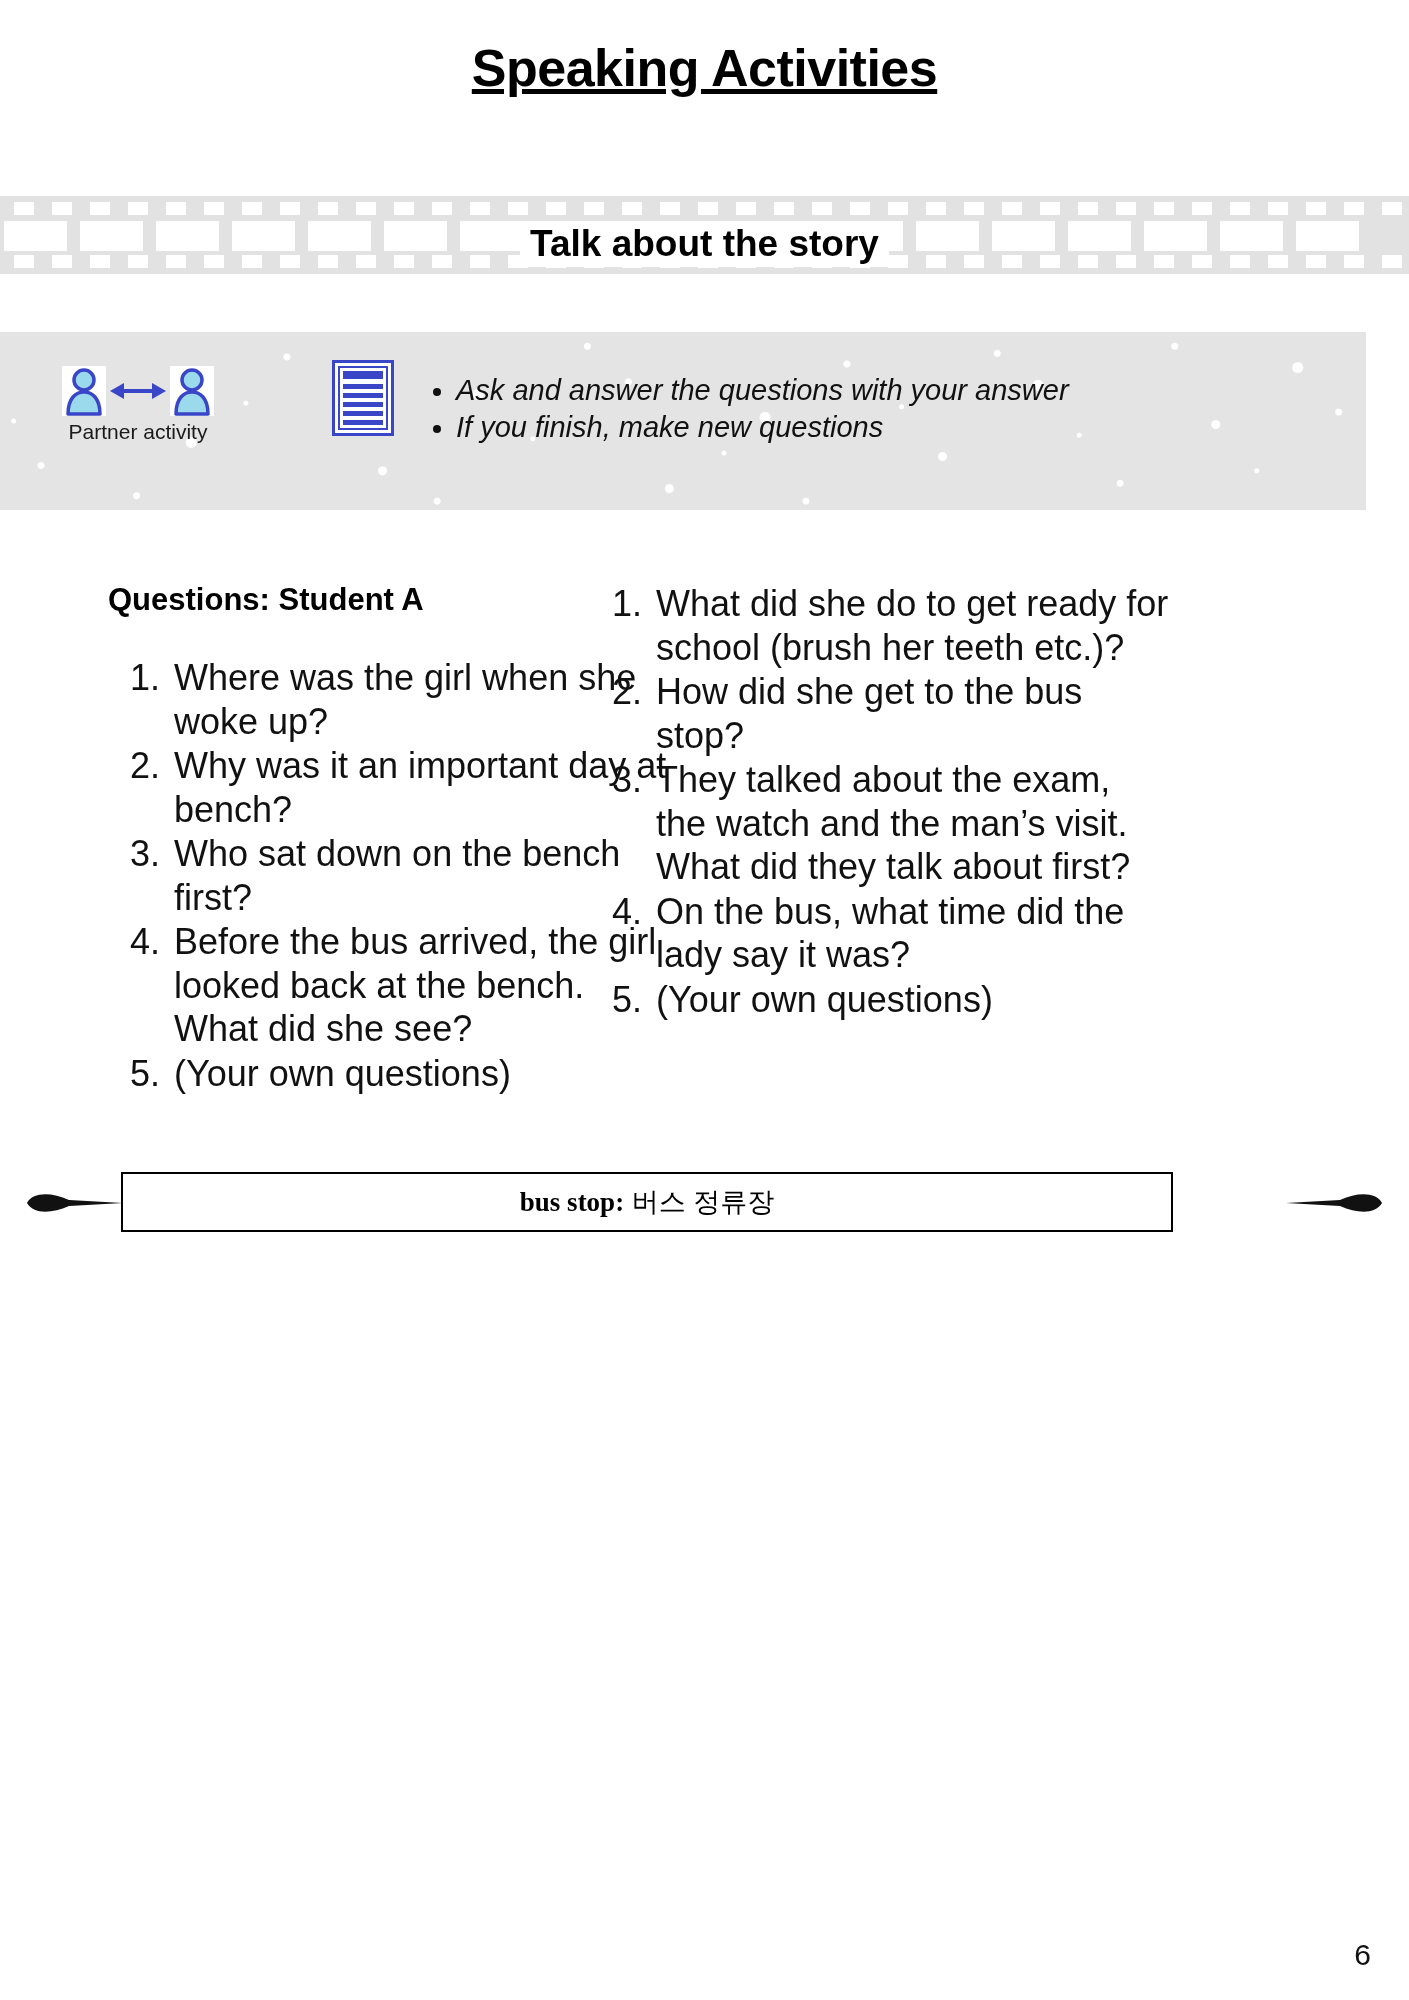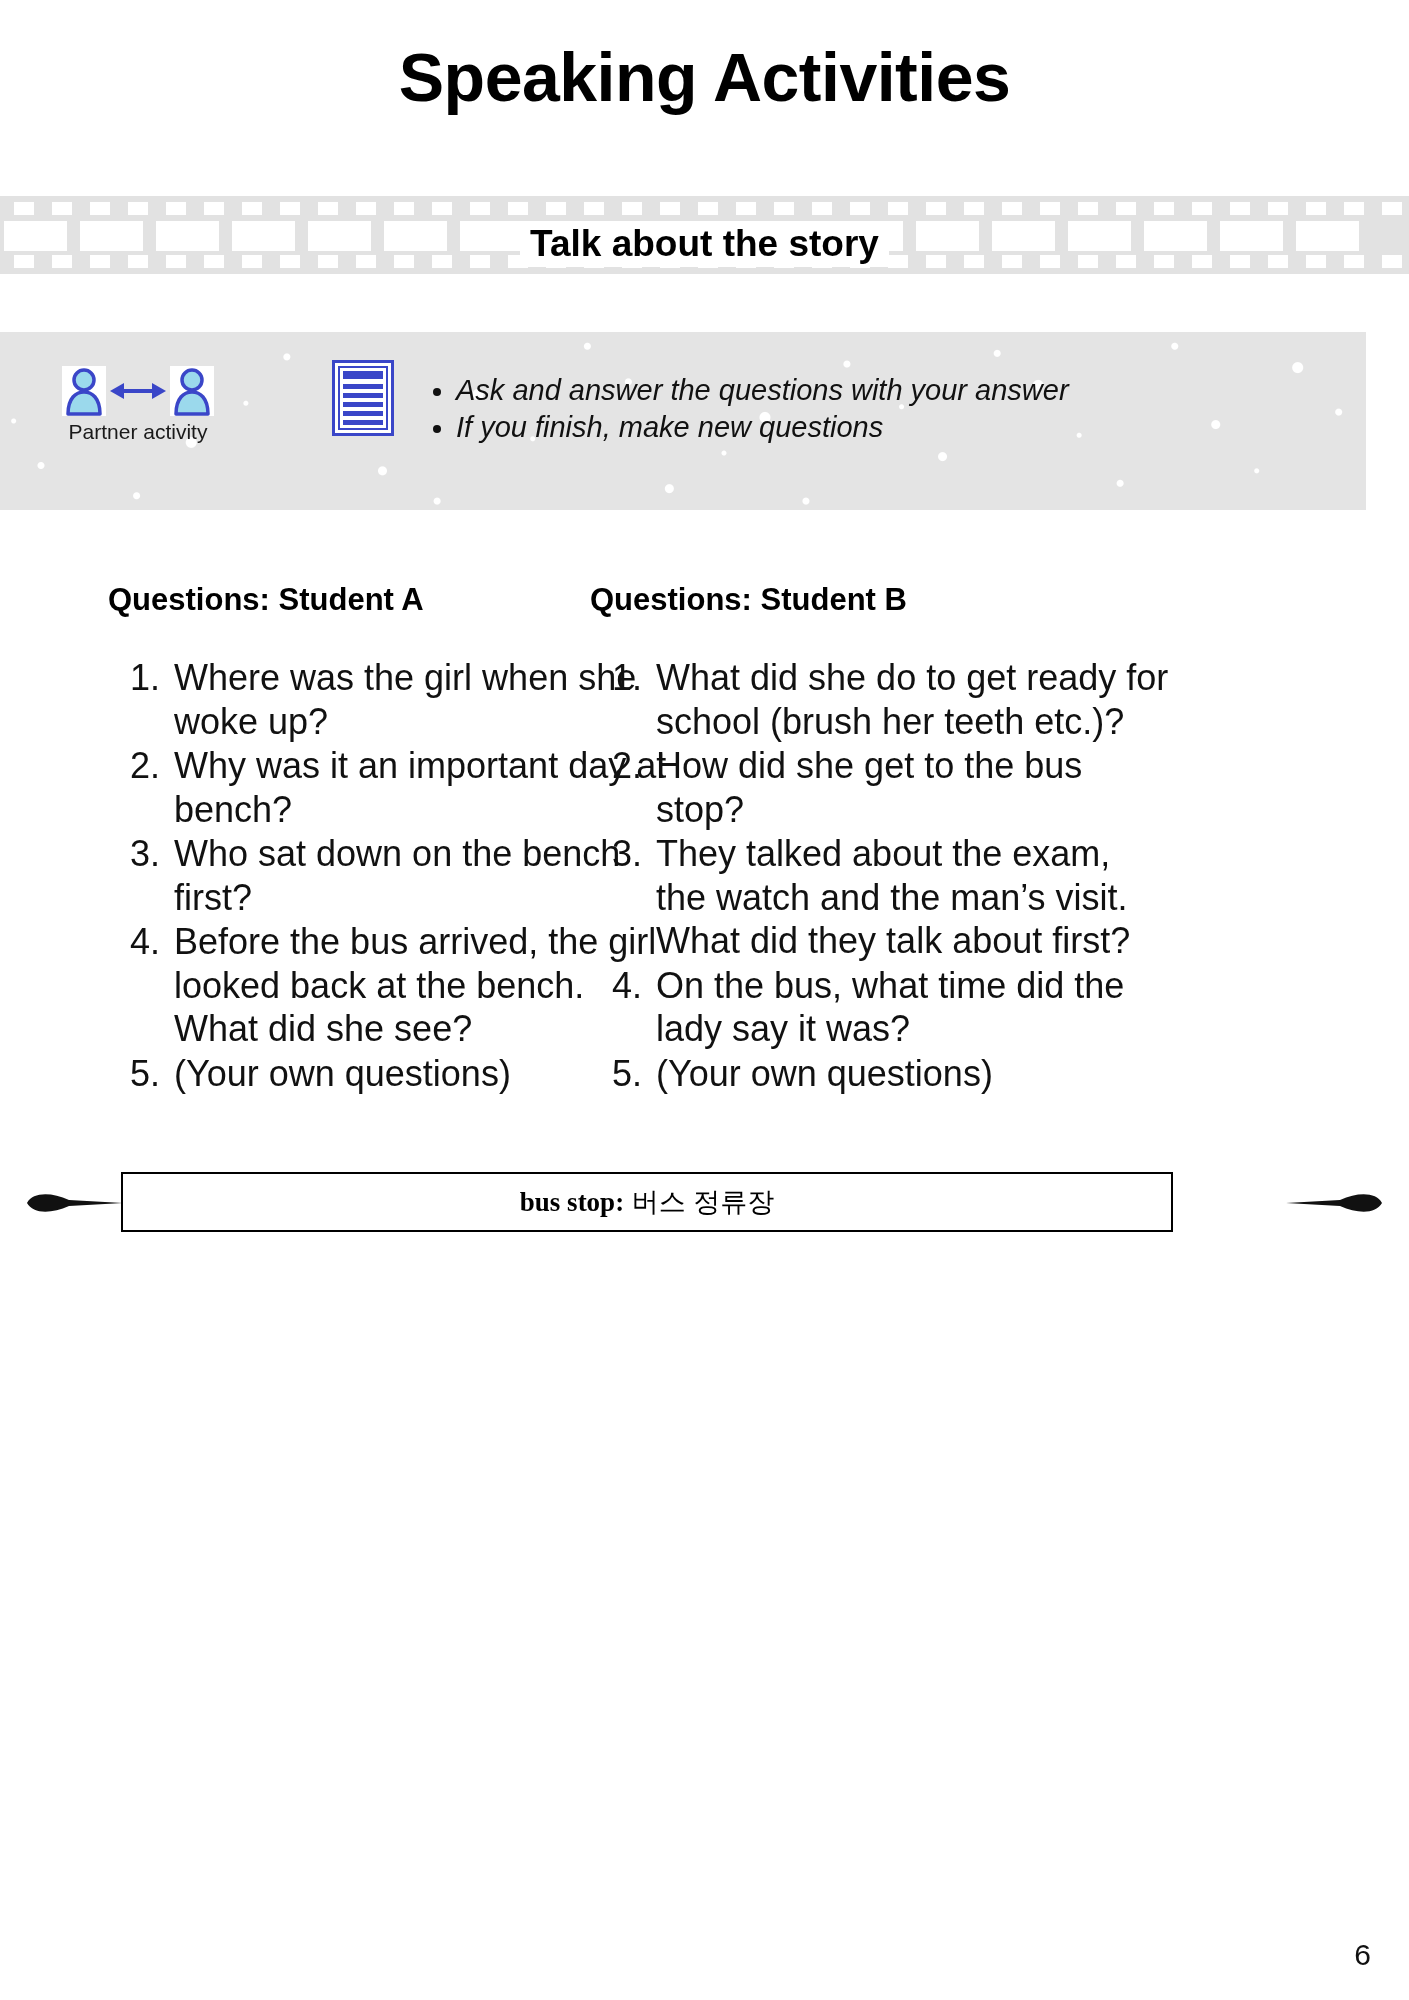--- a/index.html
+++ b/index.html
@@ -16,24 +16,25 @@
     overflow: hidden;
   }
 
   
   .page-title {
     position: absolute;
     top: 38px;
     left: 0;
     width: 1409px;
     text-align: center;
-    font-size: 68px;
+    font-size: 52px;
     font-weight: bold;
     letter-spacing: -0.5px;
     color: #000;
+    text-decoration: underline;
   }
 
   
   .filmstrip {
     position: absolute;
     top: 196px;
     left: 0;
     width: 1409px;
     height: 78px;
     background: #e2e2e2;
@@ -415,21 +416,20 @@
   <ol class="qlist">
     <li>Where was the girl when she woke up?</li>
     <li>Why was it an important day at bench?</li>
     <li>Who sat down on the bench first?</li>
     <li>Before the bus arrived, the girl looked back at the bench. What did she see?</li>
     <li>(Your own questions)</li>
   </ol>
 </div>
 
 <div class="col col-b">
-  <div class="col-heading">Questions: Student B</div>
   <ol class="qlist">
     <li>What did she do to get ready for school (brush her teeth etc.)?</li>
     <li>How did she get to the bus stop?</li>
     <li>They talked about the exam, the watch and the man’s visit. What did they talk about first?</li>
     <li>On the bus, what time did the lady say it was?</li>
     <li>(Your own questions)</li>
   </ol>
 </div>
 
 <div class="vocab-wrap">

